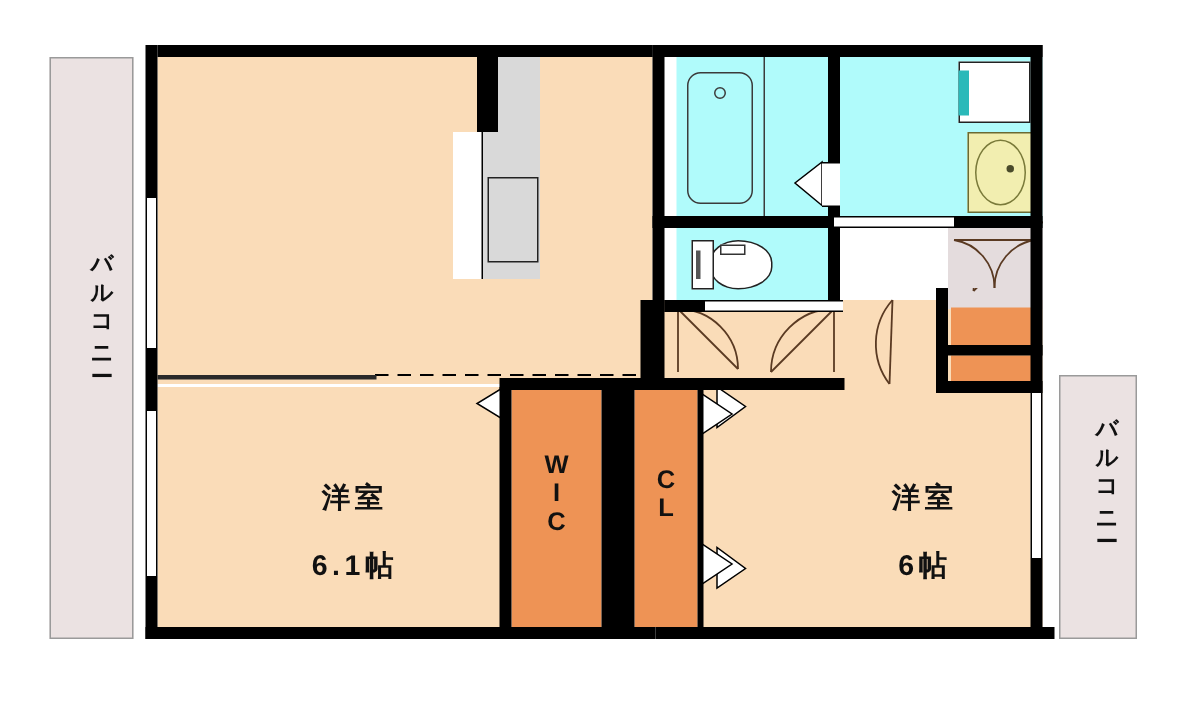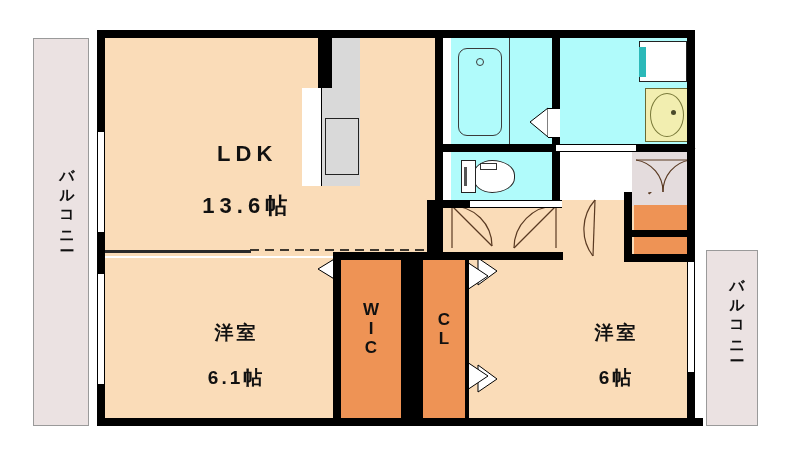--- a/index.html
+++ b/index.html
@@ -194,24 +194,20 @@
   <div class="abs wall" style="left:401px;top:258px;width:22px;height:160px;"></div>
   <div class="abs wall" style="left:465px;top:258px;width:4px;height:160px;"></div>
   <div class="abs wall" style="left:333px;top:252px;width:134px;height:8px;"></div>
 
   <div class="abs hairline" style="left:105px;top:250px;width:146px;height:3px;"></div>
 
   <div class="abs window" style="left:556px;top:144px;width:80px;height:8px;"></div>
   <div class="abs window" style="left:548px;top:108px;width:12px;height:30px;"></div>
   <div class="abs window" style="left:470px;top:200px;width:92px;height:8px;"></div>
 
-  <div class="label lbl-ldk" style="left:145px;top:115px;width:160px;">
-    <span>LDK</span><br>
-    <span>13.6帖</span>
-  </div>
 
   <div class="label lbl-room" style="left:140px;top:300px;width:160px;">
     <span>洋室</span><br>
     <span>6.1帖</span>
   </div>
 
   <div class="label lbl-room" style="left:520px;top:300px;width:160px;">
     <span>洋室</span><br>
     <span>6帖</span>
   </div>

